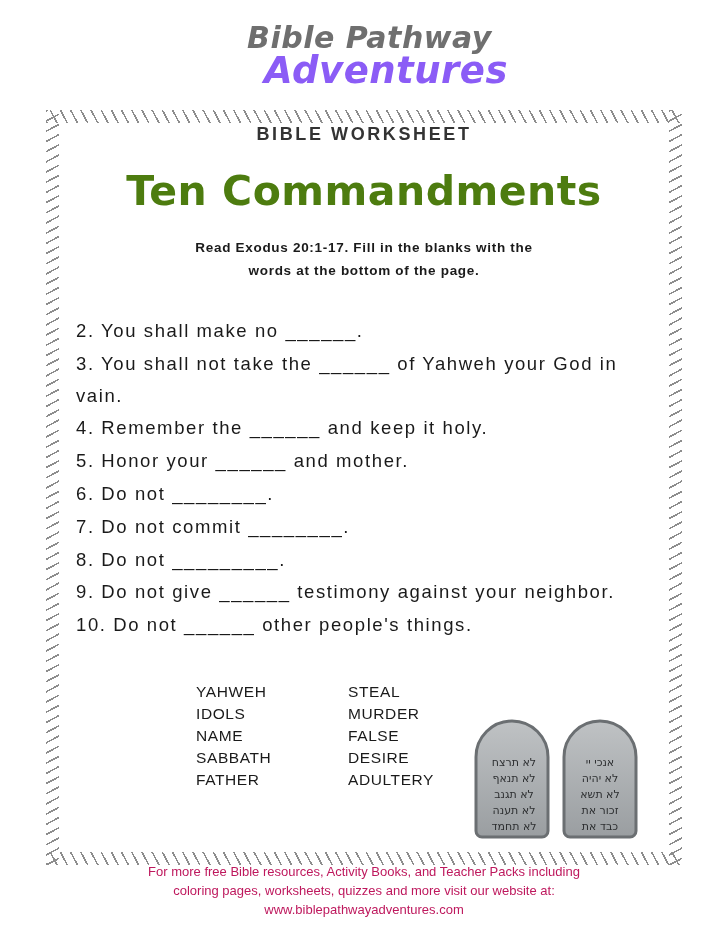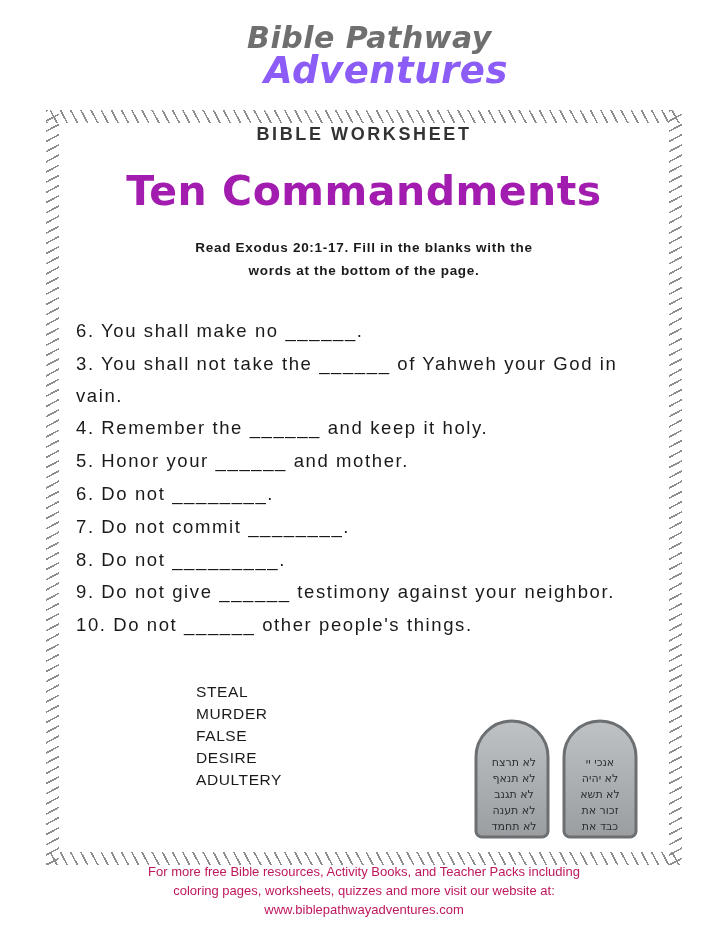--- a/index.html
+++ b/index.html
@@ -102,21 +102,21 @@
     letter-spacing: 2.6px;
     color: #333333;
     font-weight: 600;
     margin-top: 6px;
   }
   .title {
     text-align: center;
     font-family: "DejaVu Sans", sans-serif;
     font-size: 41px;
     font-weight: bold;
-    color: #a21caf;
+    color: #4d7c0f;
     letter-spacing: 0.5px;
     margin-top: 22px;
   }
   .instructions {
     text-align: center;
     font-size: 13.5px;
     font-weight: bold;
     letter-spacing: 0.7px;
     color: #1a1a1a;
     margin-top: 22px;
@@ -231,33 +231,40 @@
 
     <div class="kicker">BIBLE WORKSHEET</div>
     <div class="title">Ten Commandments</div>
 
     <div class="instructions">
       <div>Read Exodus 20:1-17. Fill in the blanks with the</div>
       <div>words at the bottom of the page.</div>
     </div>
 
     <div class="questions">
-      <p class="q q-left">6. You shall make no ______.</p>
+      <p class="q q-left">2. You shall make no ______.</p>
       <p class="q q-left">3. You shall not take the ______ of Yahweh your God in vain.</p>
       <p class="q q-left">4. Remember the ______ and keep it holy.</p>
       <p class="q q-left">5. Honor your ______ and mother.</p>
       <p class="q q-left">6. Do not ________.</p>
       <p class="q q-left">7. Do not commit ________.</p>
       <p class="q q-left">8. Do not _________.</p>
       <p class="q q-justify">9. Do not give ______ testimony against your neighbor.</p>
       <p class="q q-left">10. Do not ______ other people's things.</p>
     </div>
 
     <div class="wordbank">
       <div class="wb-col">
+        <div class="wb-item">YAHWEH</div>
+        <div class="wb-item">IDOLS</div>
+        <div class="wb-item">NAME</div>
+        <div class="wb-item">SABBATH</div>
+        <div class="wb-item">FATHER</div>
+      </div>
+      <div class="wb-col">
         <div class="wb-item">STEAL</div>
         <div class="wb-item">MURDER</div>
         <div class="wb-item">FALSE</div>
         <div class="wb-item">DESIRE</div>
         <div class="wb-item">ADULTERY</div>
       </div>
     </div>
 
   </div>
 

